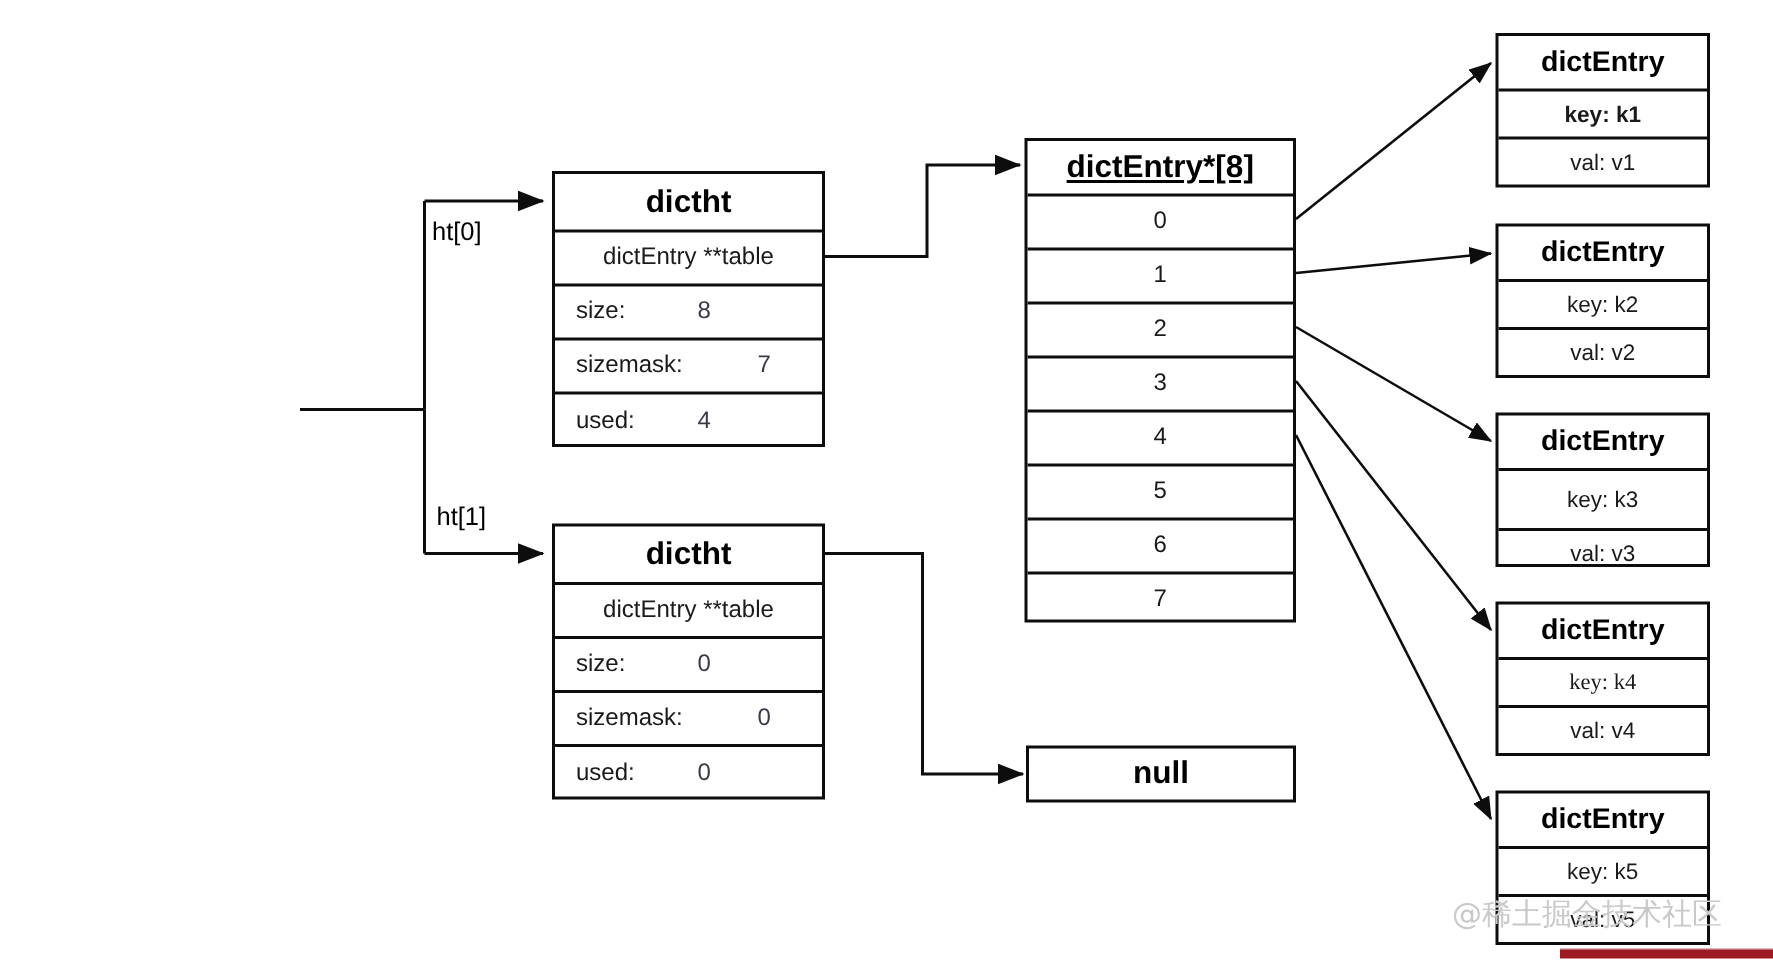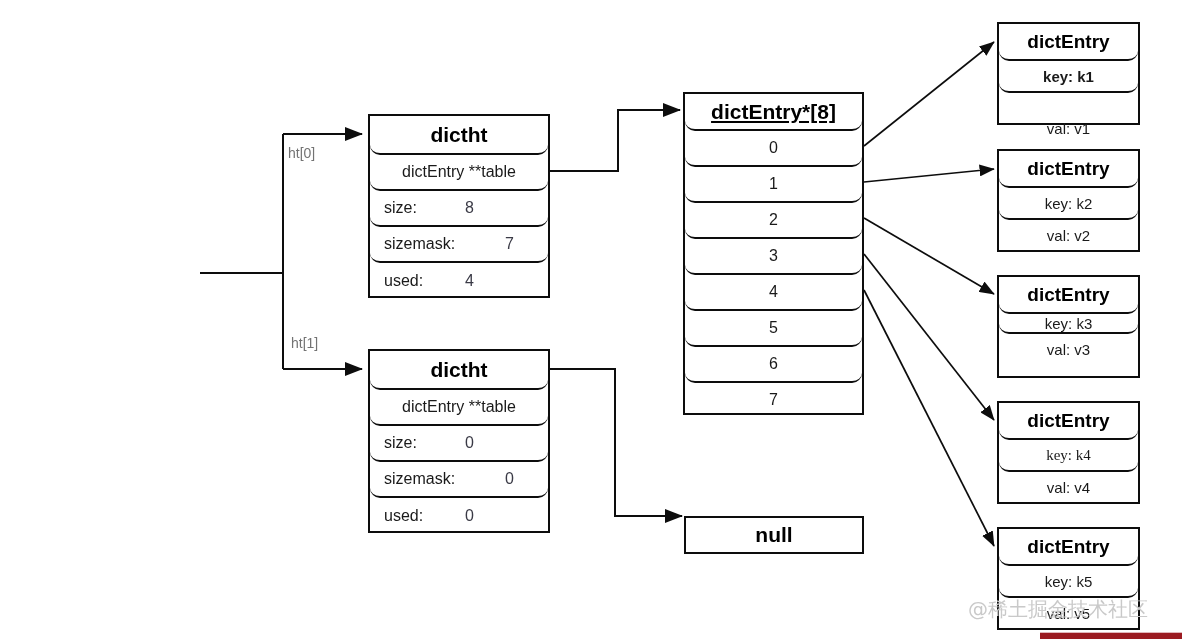--- a/index.html
+++ b/index.html
@@ -40,43 +40,42 @@
   }
   .row {
     box-sizing: border-box;
     border-bottom: 2px solid #0d0d0d;
     display: flex;
     align-items: center;
     justify-content: center;
     font-size: 16px;
     color: #1a1a1a;
     white-space: nowrap;
-    border-radius: 10px;
   }
   .row:last-child { border-bottom: none; }
   .row.head {
     font-size: 21px;
     font-weight: bold;
     color: #000000;
     border-bottom: 2.5px solid #0d0d0d;
   }
   .row.kv {
     justify-content: flex-start;
     padding-left: 14px;
     position: relative;
   }
   .kv-val {
     position: absolute;
     font-size: 16px;
     color: #3a3a46;
   }
   .ht-label {
     position: absolute;
-    font-size: 14px;
-    color: #737373;
+    font-size: 17px;
+    color: #000000;
     white-space: nowrap;
   }
   .entry-box .row { font-size: 15px; }
   .entry-box .row.head { font-size: 19px; }
   .null-box {
     font-size: 21px;
     font-weight: bold;
     color: #000;
   }
   .watermark {
@@ -179,39 +178,39 @@
     <div class="row" style="height:36px;">0</div>
     <div class="row" style="height:36px;">1</div>
     <div class="row" style="height:36px;">2</div>
     <div class="row" style="height:36px;">3</div>
     <div class="row" style="height:36px;">4</div>
     <div class="row" style="height:36px;">5</div>
     <div class="row" style="height:36px;">6</div>
     <div class="row" style="height:34px;">7</div>
   </div>
 
-  <div class="box" style="left:684px; top:497px; width:180px; height:38px;margin-top:19px;">
+  <div class="box" style="left:684px; top:497px; width:180px; height:38px;">
     <div class="row null-box" style="height:100%;">null</div>
   </div>
 
   <div class="box entry-box" style="left:997px; top:22px; width:143px; height:103px;">
     <div class="row head" style="height:37px;">dictEntry</div>
     <div class="row" style="height:32px;font-weight:bold;">key: k1</div>
-    <div class="row" style="height:31px;margin-top:20px;">val: v1</div>
+    <div class="row" style="height:31px;">val: v1</div>
   </div>
 
   <div class="box entry-box" style="left:997px; top:149px; width:143px; height:103px;">
     <div class="row head" style="height:37px;">dictEntry</div>
     <div class="row" style="height:32px;">key: k2</div>
     <div class="row" style="height:31px;">val: v2</div>
   </div>
 
   <div class="box entry-box" style="left:997px; top:275px; width:143px; height:103px;">
     <div class="row head" style="height:37px;">dictEntry</div>
-    <div class="row" style="height:20px;">key: k3</div>
+    <div class="row" style="height:40px;">key: k3</div>
     <div class="row" style="height:31px;">val: v3</div>
   </div>
 
   <div class="box entry-box" style="left:997px; top:401px; width:143px; height:103px;">
     <div class="row head" style="height:37px;">dictEntry</div>
     <div class="row" style="height:32px;font-family:Liberation Serif, serif;">key: k4</div>
     <div class="row" style="height:31px;">val: v4</div>
   </div>
 
   <div class="box entry-box" style="left:997px; top:527px; width:143px; height:103px;">

